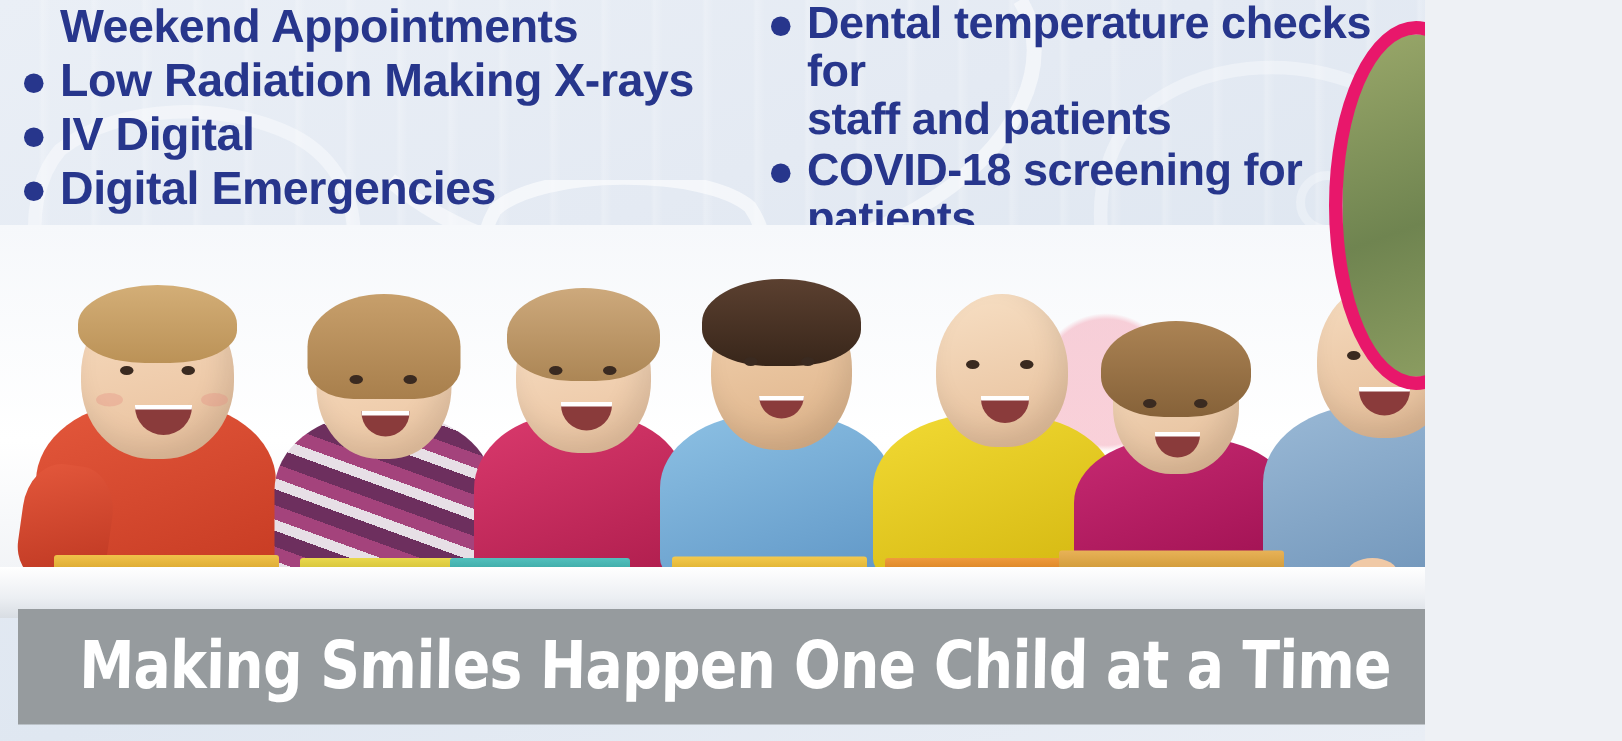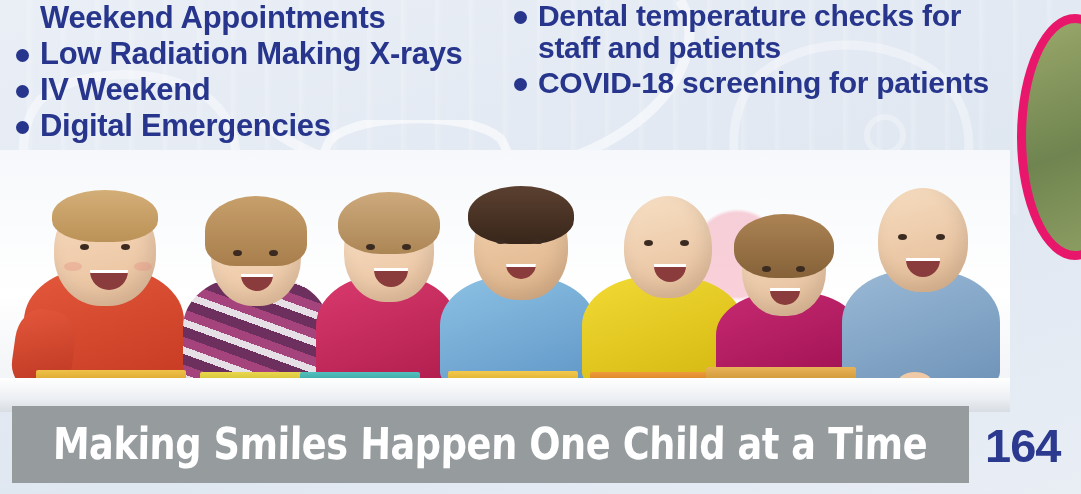--- a/index.html
+++ b/index.html
@@ -4,21 +4,21 @@
 <style>
   html,body{margin:0;padding:0;}
   body{
     width:1081px;height:494px;
     background:#eef1f5;
     font-family:"Liberation Sans",sans-serif;
     overflow:hidden;
   }
   #ad{
     position:relative;
-    width:1081px;height:494px;
+    width:950px;height:494px;
     background:linear-gradient(160deg,#eaeff6 0%,#e4eaf3 35%,#dfe7f1 60%,#e9eef5 100%);
     overflow:hidden;
   }
 
   
   .wm{position:absolute;pointer-events:none;}
   .wm svg{display:block;}
 
   
   .streaks{
@@ -168,21 +168,21 @@
       <span class="txt">Weekend Appointments</span>
     </div>
 
     <div class="line">
       <span class="bullet"></span>
       <span class="txt">Low Radiation Making X-rays</span>
     </div>
 
     <div class="line">
       <span class="bullet"></span>
-      <span class="txt">IV Weekend</span>
+      <span class="txt">IV Digital</span>
     </div>
 
     <div class="line">
       <span class="bullet"></span>
       <span class="txt">Digital Emergencies</span>
     </div>
   </div>
 
   <div class="col" id="colRight">
 

